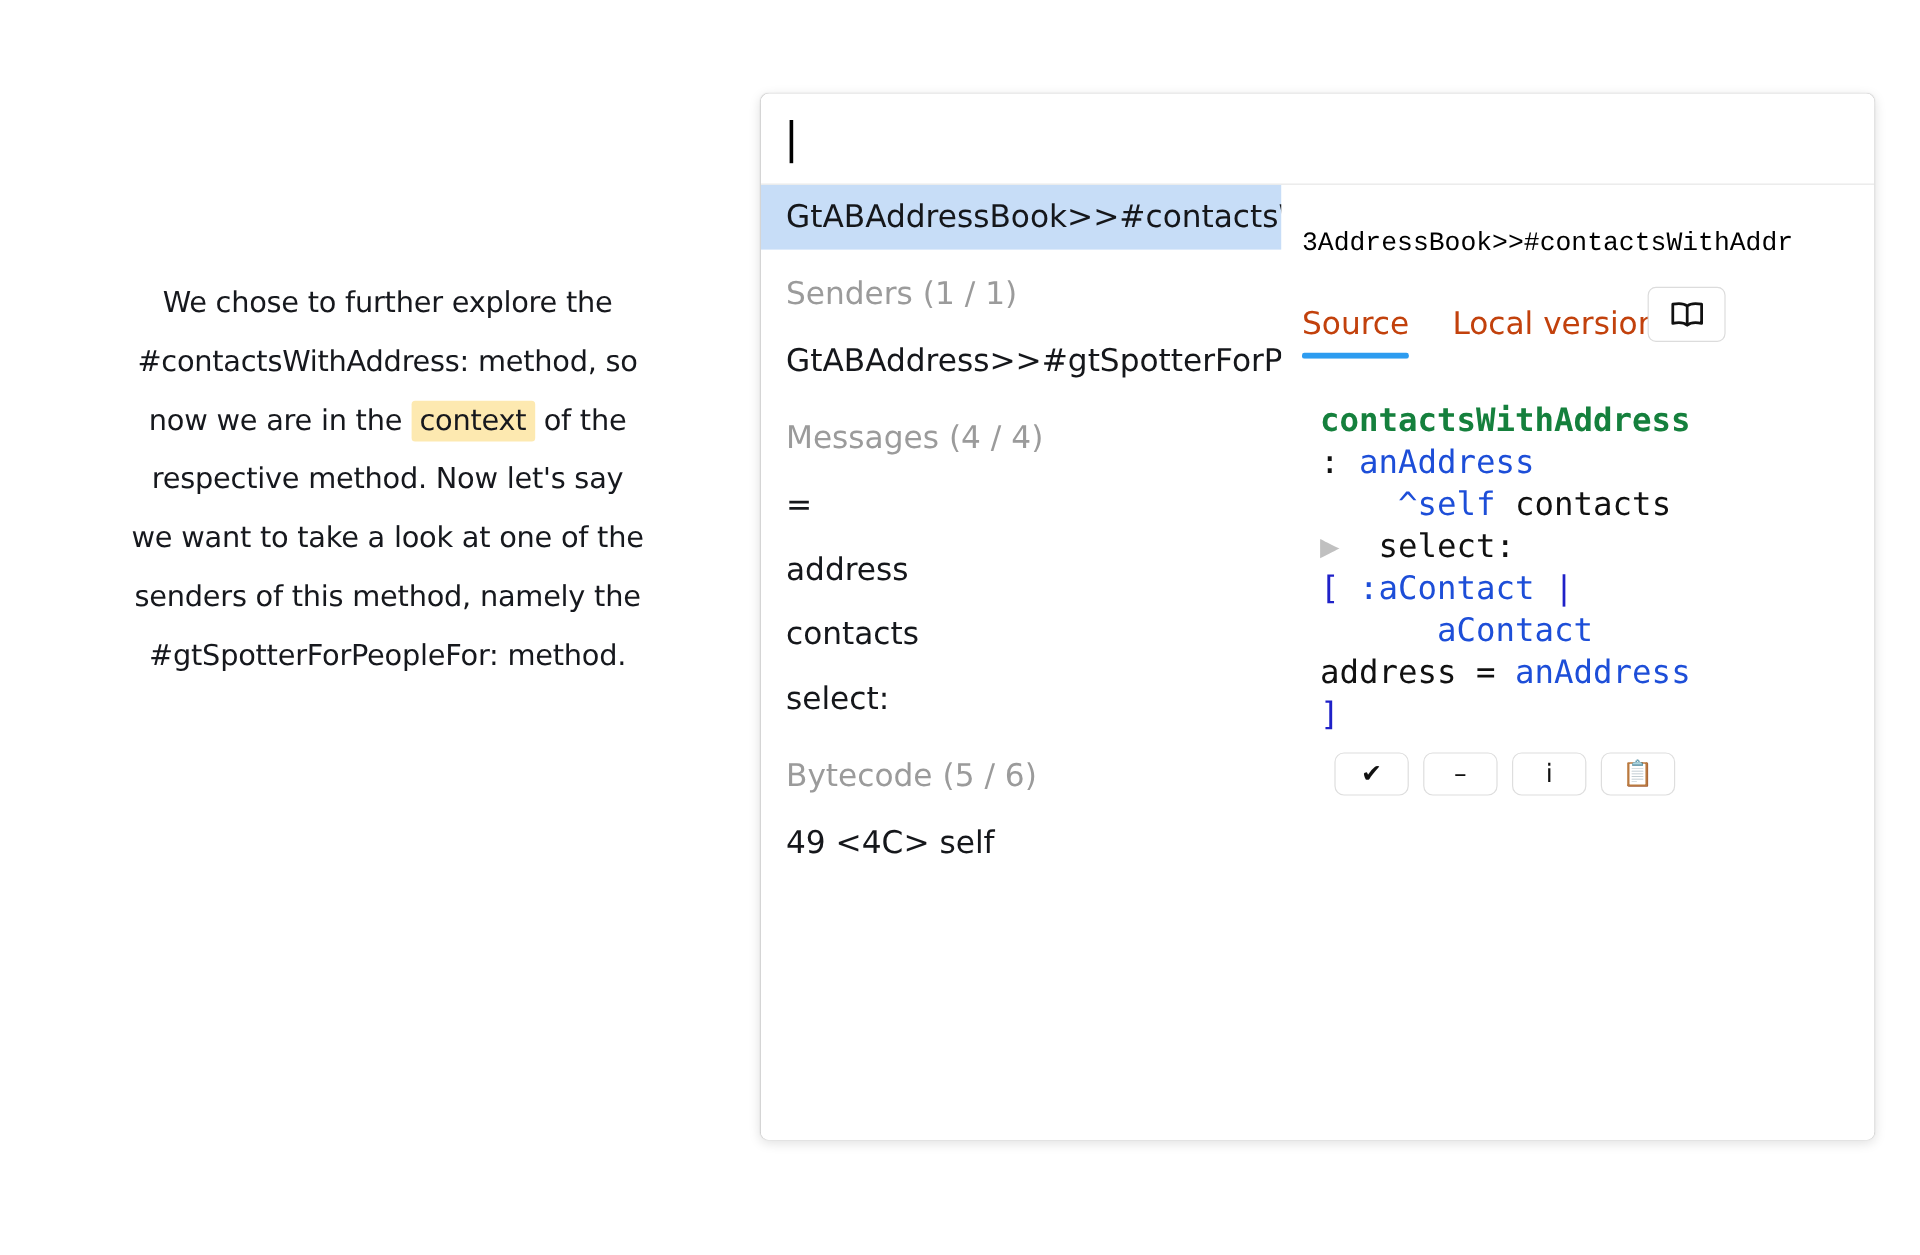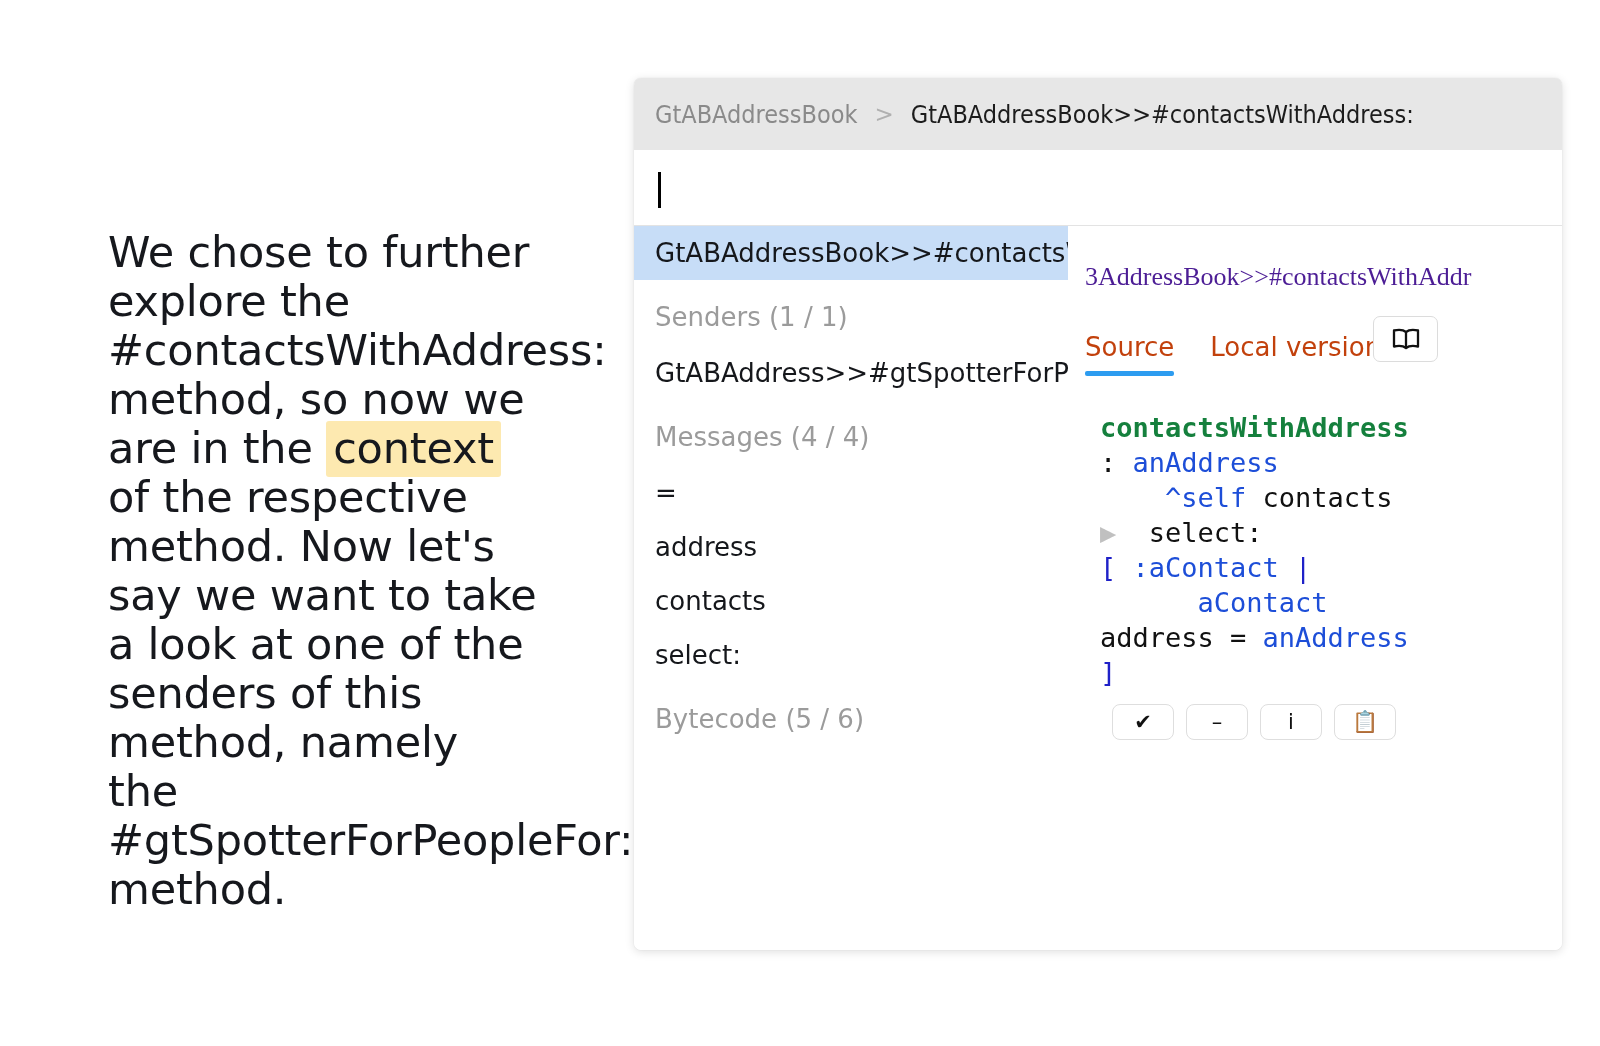--- a/index.html
+++ b/index.html
@@ -14,25 +14,26 @@
     overflow: hidden;
     position: relative;
   }
 
   
   #narrative {
     position: absolute;
     left: 108px;
     top: 228px;
     width: 430px;
-    font-size: 43px;
+    font-size: 24px;
     line-height: 49px;
     color: #16181d;
     font-family: "DejaVu Sans", "Liberation Sans", sans-serif;
     letter-spacing: -0.2px;
+    text-align: center;
   }
   #narrative .hl {
     background: #fde9b0;
     padding: 2px 7px 4px 7px;
     border-radius: 3px;
   }
 
   
   #spotter-card {
     position: absolute;
@@ -142,26 +143,26 @@
   
   #detail-pane {
     flex: 1 1 auto;
     background: #ffffff;
     padding-left: 17px;
     box-sizing: border-box;
     overflow: hidden;
     position: relative;
   }
   #detail-title {
-    font-size: 26px;
-    color: #4c1d95;
+    font-size: 22px;
+    color: #000000;
     padding: 36px 0 0 0;
     white-space: nowrap;
     overflow: hidden;
-    font-family: Liberation Serif, serif;
+    font-family: Liberation Mono, monospace;
   }
   #tabbar {
     margin-top: 22px;
     display: flex;
     align-items: flex-end;
     position: relative;
     height: 62px;
     overflow: hidden;
   }
   .tab {
@@ -255,43 +256,39 @@
 </style>
 </head>
 <body>
 
 <div id="narrative">
   <span>We chose to further explore the #contactsWithAddress: method, so now we are in the </span><span class="hl">context</span><span> of the respective method. Now let's say we want to take a look at one of the senders of this method, namely the #gtSpotterForPeopleFor: method.</span>
 </div>
 
 <div id="spotter-card">
 
-  <div id="card-header">
-    <span class="crumb-root">GtABAddressBook</span>
-    <span class="crumb-sep">&gt;</span>
-    <span class="crumb-current">GtABAddressBook&gt;&gt;#contactsWithAddress:</span>
-  </div>
 
   <div id="search-row">
     <div id="caret"></div>
     <input id="search-input" type="text" value="" placeholder="" style="">
   </div>
 
   <div id="card-body">
 
     <div id="results-pane">
         <div class="result-item selected">GtABAddressBook&gt;&gt;#contactsWithAddress:</div>
         <div class="group-title">Senders (1 / 1)</div>
         <div class="result-item">GtABAddress&gt;&gt;#gtSpotterForPeopleFor:</div>
         <div class="group-title">Messages (4 / 4)</div>
         <div class="result-item">=</div>
         <div class="result-item">address</div>
         <div class="result-item">contacts</div>
         <div class="result-item">select:</div>
         <div class="group-title">Bytecode (5 / 6)</div>
+        <div class="result-item">49 &lt;4C&gt; self</div>
       </div>
 
     <div id="detail-pane">
       <div id="detail-title">3AddressBook&gt;&gt;#contactsWithAddr</div>
 
       <div id="tabbar">
         <div id="tab-underline"></div>
         <div class="tab active">Source</div>
         <div class="tab">Local versions</div>
         <div id="book-button">

